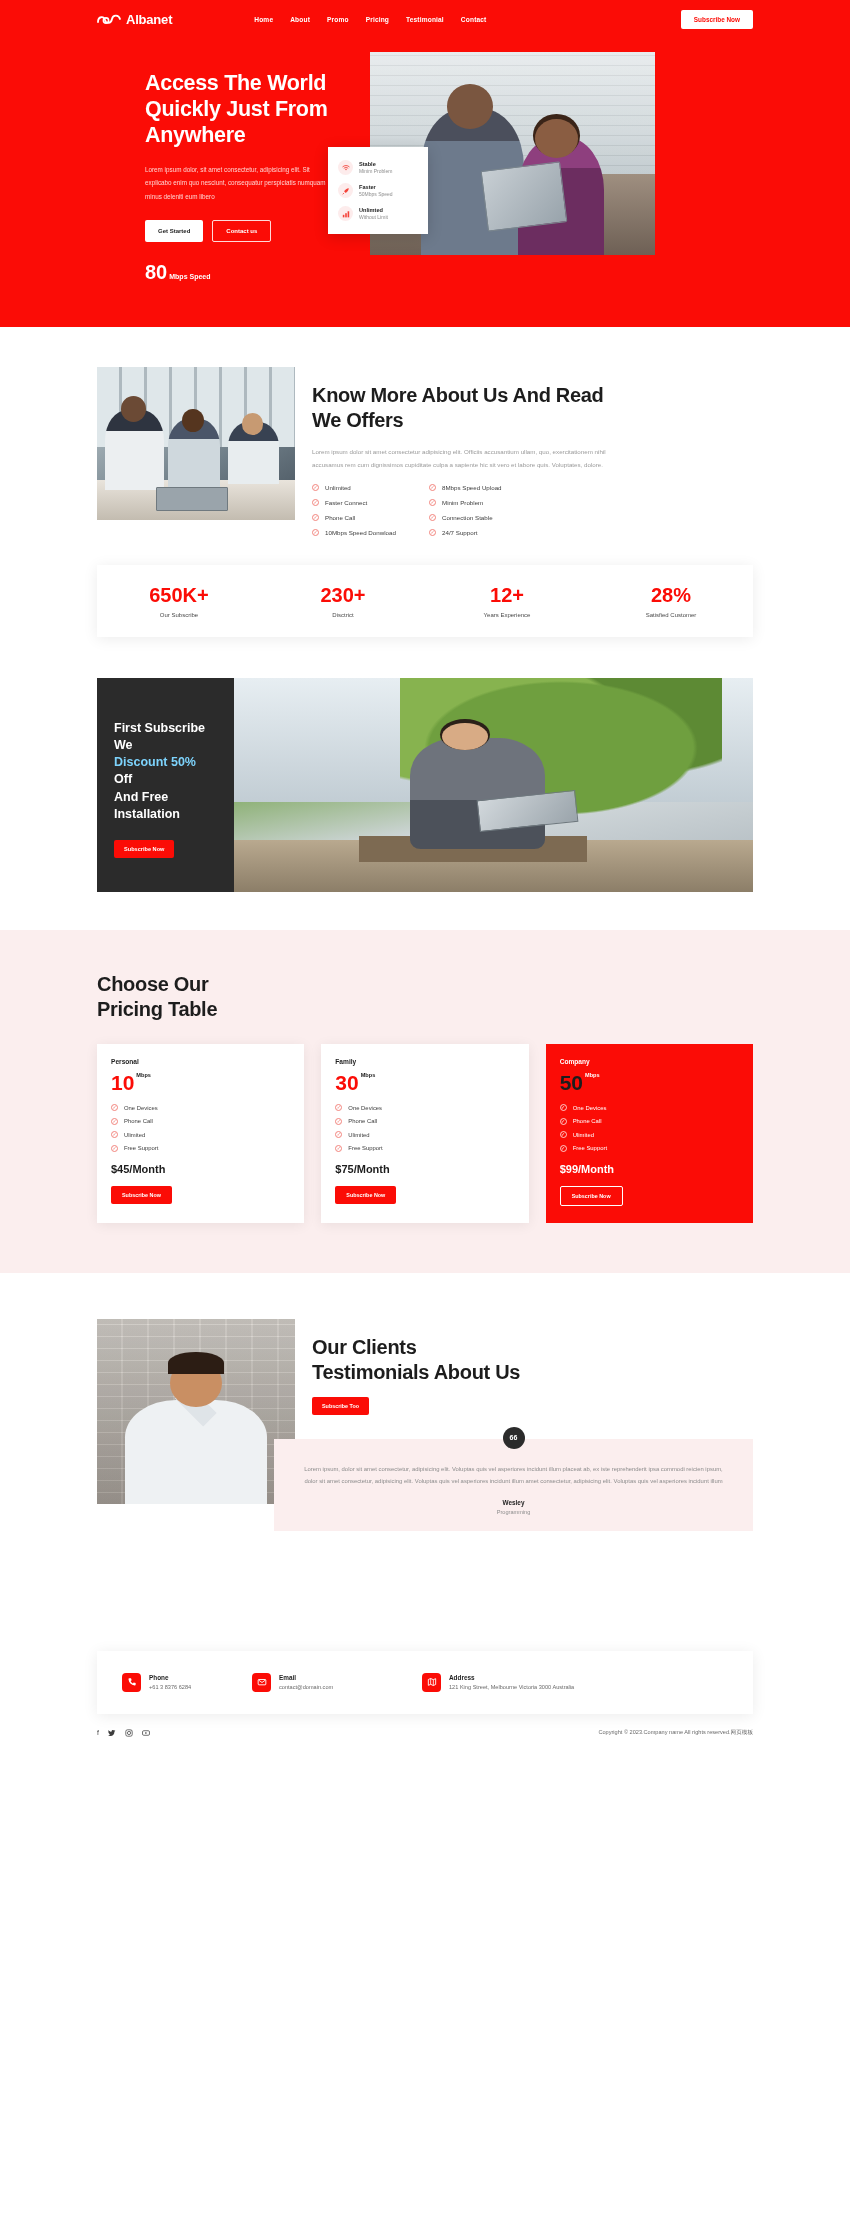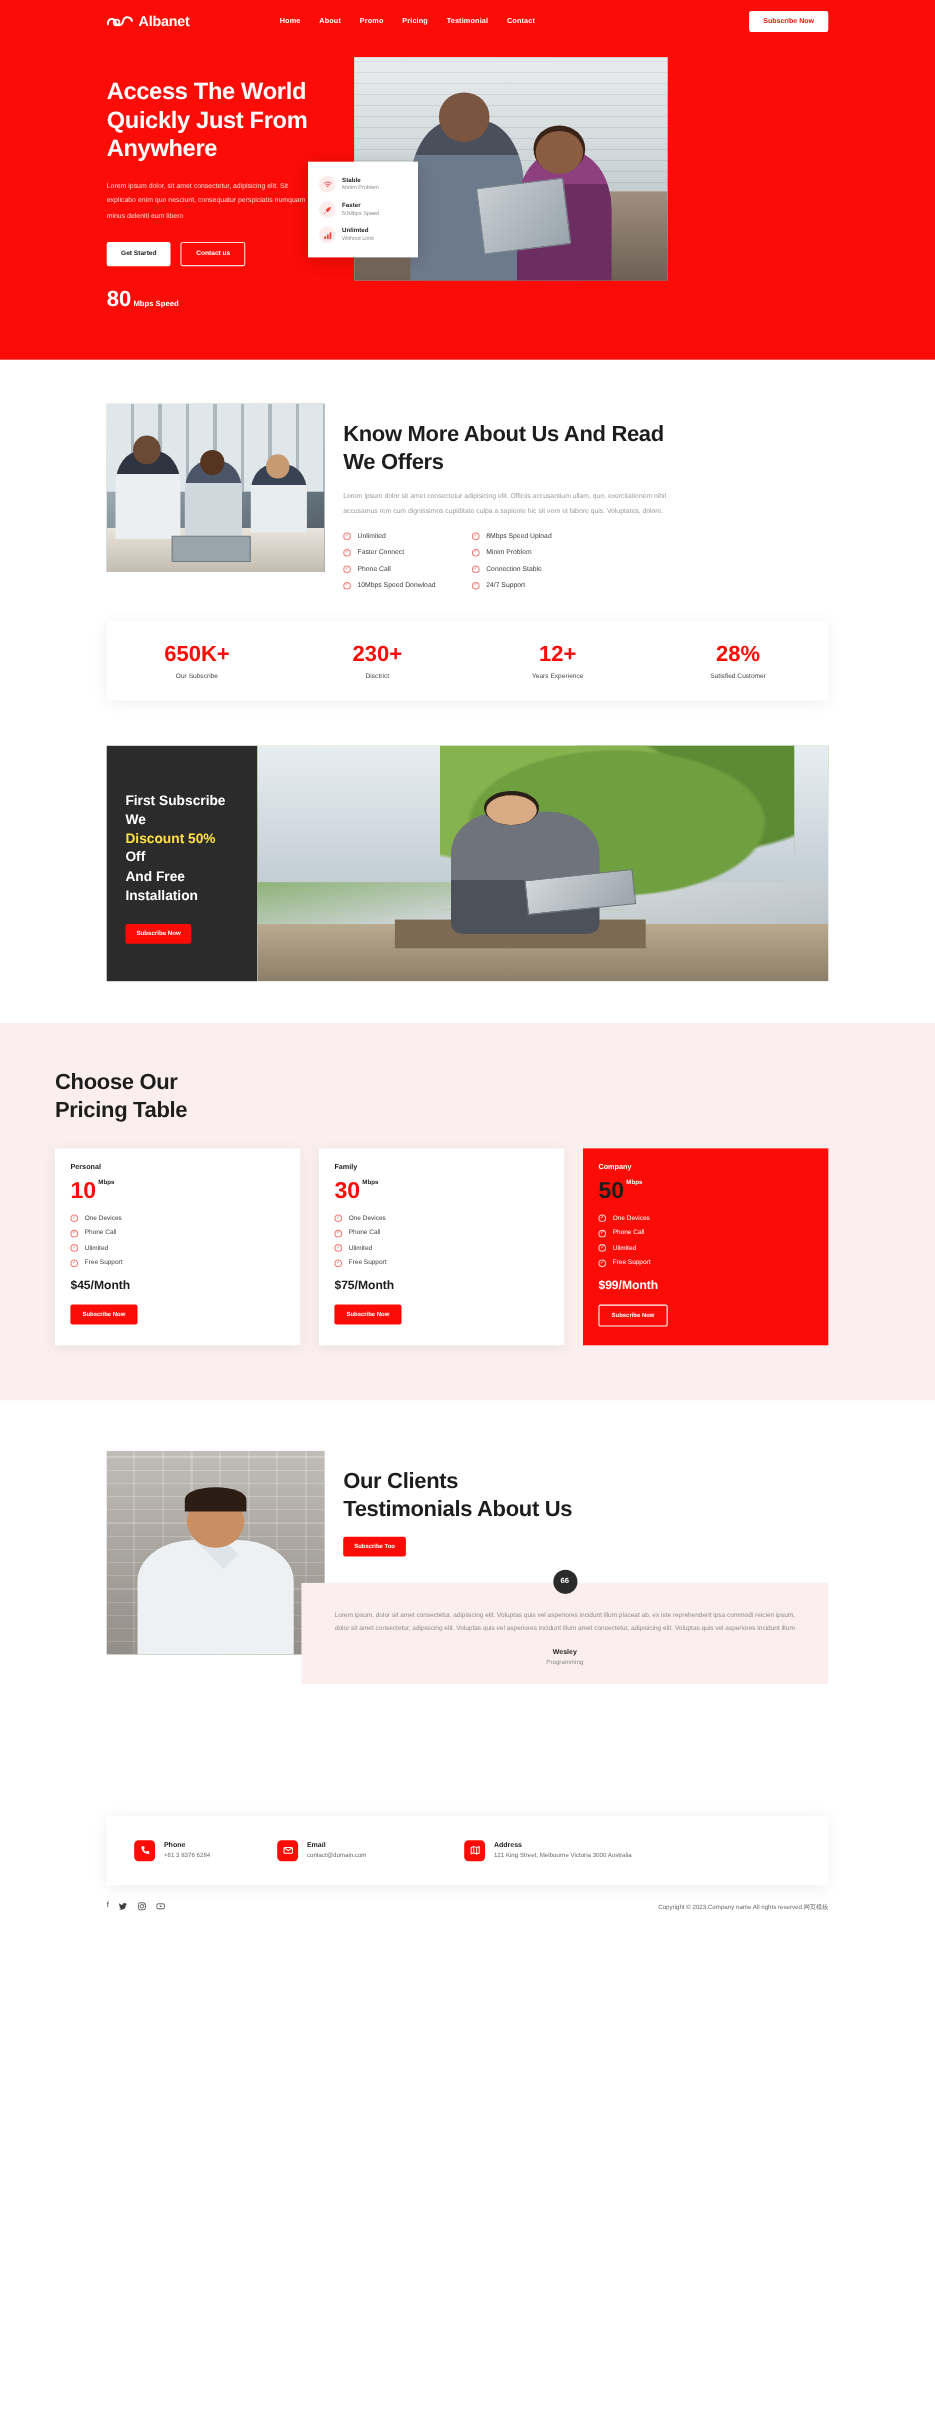--- a/index.html
+++ b/index.html
@@ -55,21 +55,21 @@
     border: none;
     border-radius: 2px;
     cursor: pointer;
   }
 
   .hero-body {
     display: flex;
     padding: 17px 97px 0 97px;
     position: relative;
   }
-  .hero-left { width: 215px; padding-top: 15px; }
+  .hero-left { width: 215px; padding-top: 15px; margin-left: 48px; }
   .hero-title {
     color: #ffffff;
     font-size: 21.5px;
     font-weight: bold;
     line-height: 1.22;
     letter-spacing: -0.3px;
   }
   .hero-sub {
     color: #ffd4d2;
     font-size: 6.3px;
@@ -213,21 +213,21 @@
   
   .promo {
     margin: 41px 97px 0 97px;
     display: flex;
     height: 214px;
   }
   .promo-left {
     width: 137px; background: #2b2b2b; padding: 42px 17px 0 17px;
   }
   .promo-title { color: #fff; font-size: 12.5px; font-weight: bold; line-height: 1.38; }
-  .promo-title .hl { color: #fde047; }
+  .promo-title .hl { color: #7dd3fc; }
   .promo-btn {
     margin-top: 17px; background: #fb0c06; color: #fff;
     font-size: 5.6px; font-weight: bold; border: none;
     padding: 6px 10px; border-radius: 2px; cursor: pointer;
   }
   .promo-right {
     flex: 1; position: relative; overflow: hidden;
     background: linear-gradient(170deg,#9fc46a 0%, #6fa048 30%, #cfd6d9 62%, #aab4ba 100%);
   }
   .pr-sky { position:absolute; inset:0 0 42% 0; background: linear-gradient(180deg,#e7eef2,#c2cdd4); }
@@ -240,21 +240,21 @@
   .pr-bench { position:absolute; left:24%; bottom:14%; width:44%; height:12%;
     background:#7d6a52; }
   .pr-man { position:absolute; left:34%; bottom:20%; width:26%; height:52%;
     background: linear-gradient(180deg,#6e737c 0 56%, #4c515a 56% 100%); border-radius: 34% 34% 8% 8%; }
   .pr-head { position:absolute; left:40%; bottom:66%; width:9%; height:13%;
     background:#d8ab85; border-radius:50%; box-shadow: 0 -2px 0 2px #2a2018; }
   .pr-lap { position:absolute; left:47%; bottom:30%; width:19%; height:15%;
     background: linear-gradient(135deg,#d2d8dc,#9aa4ab); border:1px solid #6f797f; transform:rotate(-6deg); }
 
   
-  .pricing { background: #fbeeee; padding: 42px 97px 50px 50px; margin-top: 38px; }
+  .pricing { background: #fbeeee; padding: 42px 97px 50px 97px; margin-top: 38px; }
   .pricing-cards { display: flex; gap: 17px; margin-top: 22px; }
   .pcard {
     flex: 1; background: #fff; padding: 14px 14px 17px 14px;
     box-shadow: 0 2px 12px rgba(0,0,0,.07);
   }
   .pcard.featured { background: #fb0c06; box-shadow: none; }
   .pc-name { font-size: 6.6px; font-weight: bold; color: #1d1d1d; }
   .pcard.featured .pc-name { color: #ffffff; }
   .pc-speed { display: flex; align-items: flex-start; gap: 2px; margin-top: 7px; }
   .pc-speed .n { font-size: 21px; font-weight: bold; color: #fb0c06; line-height: 1; }

